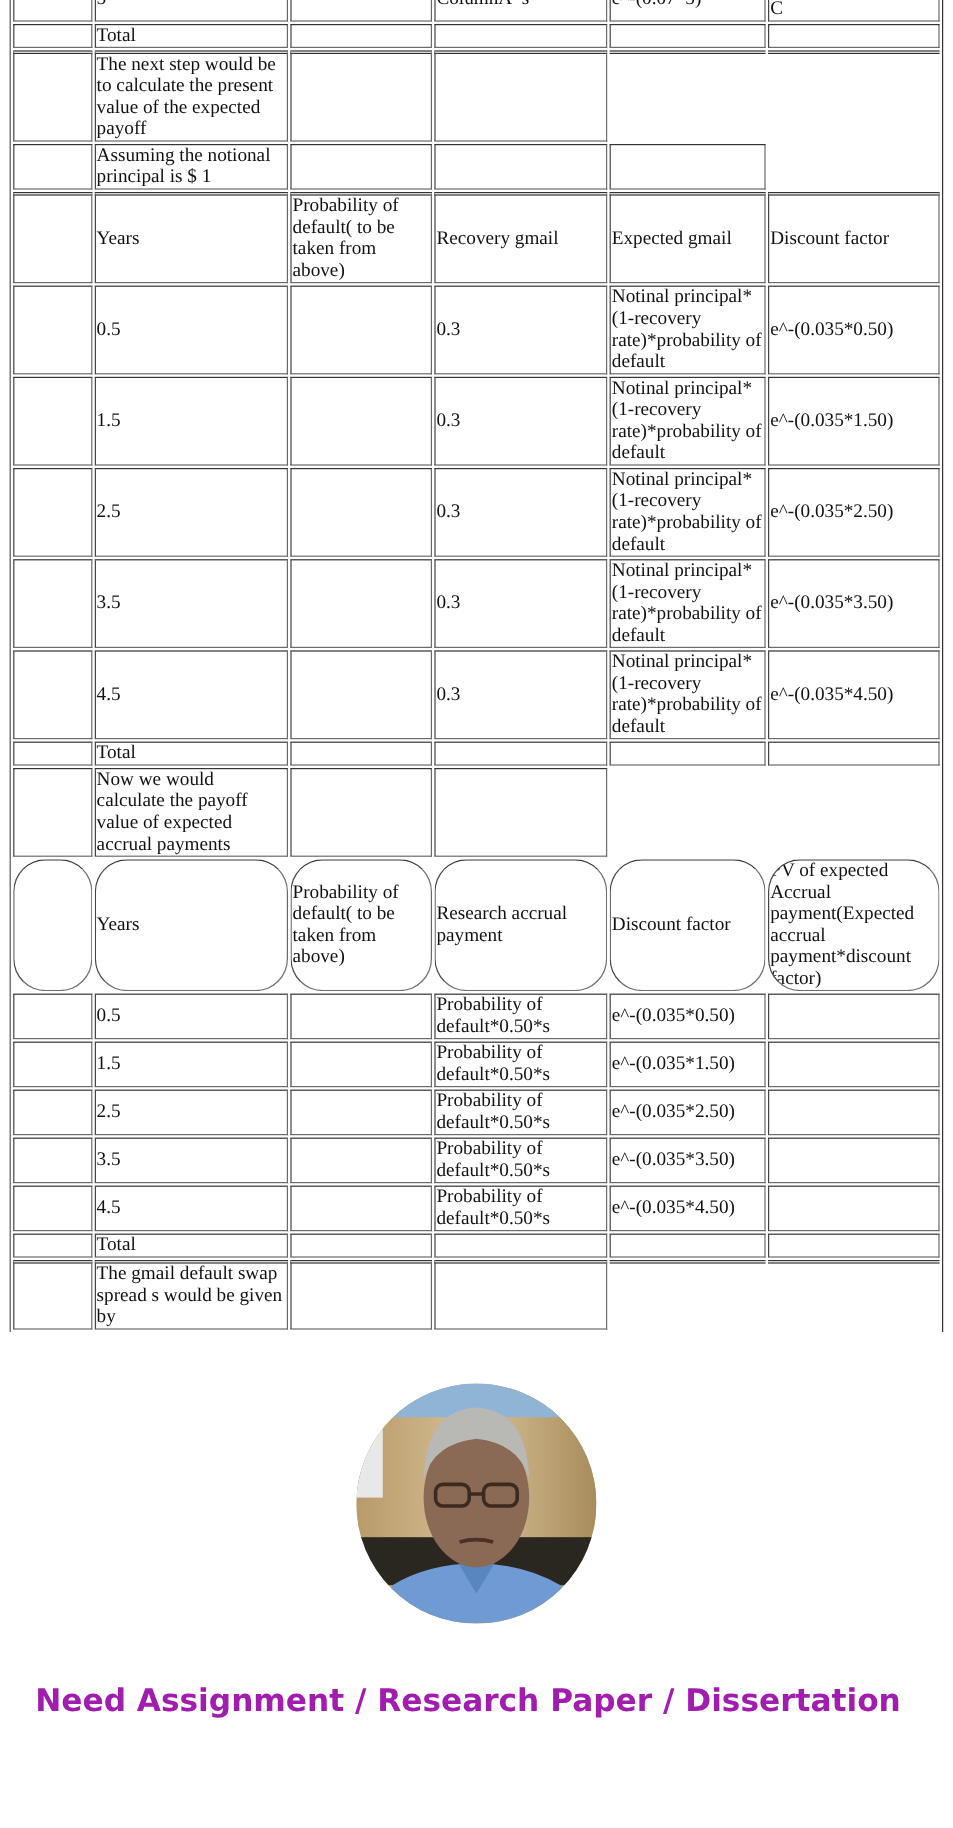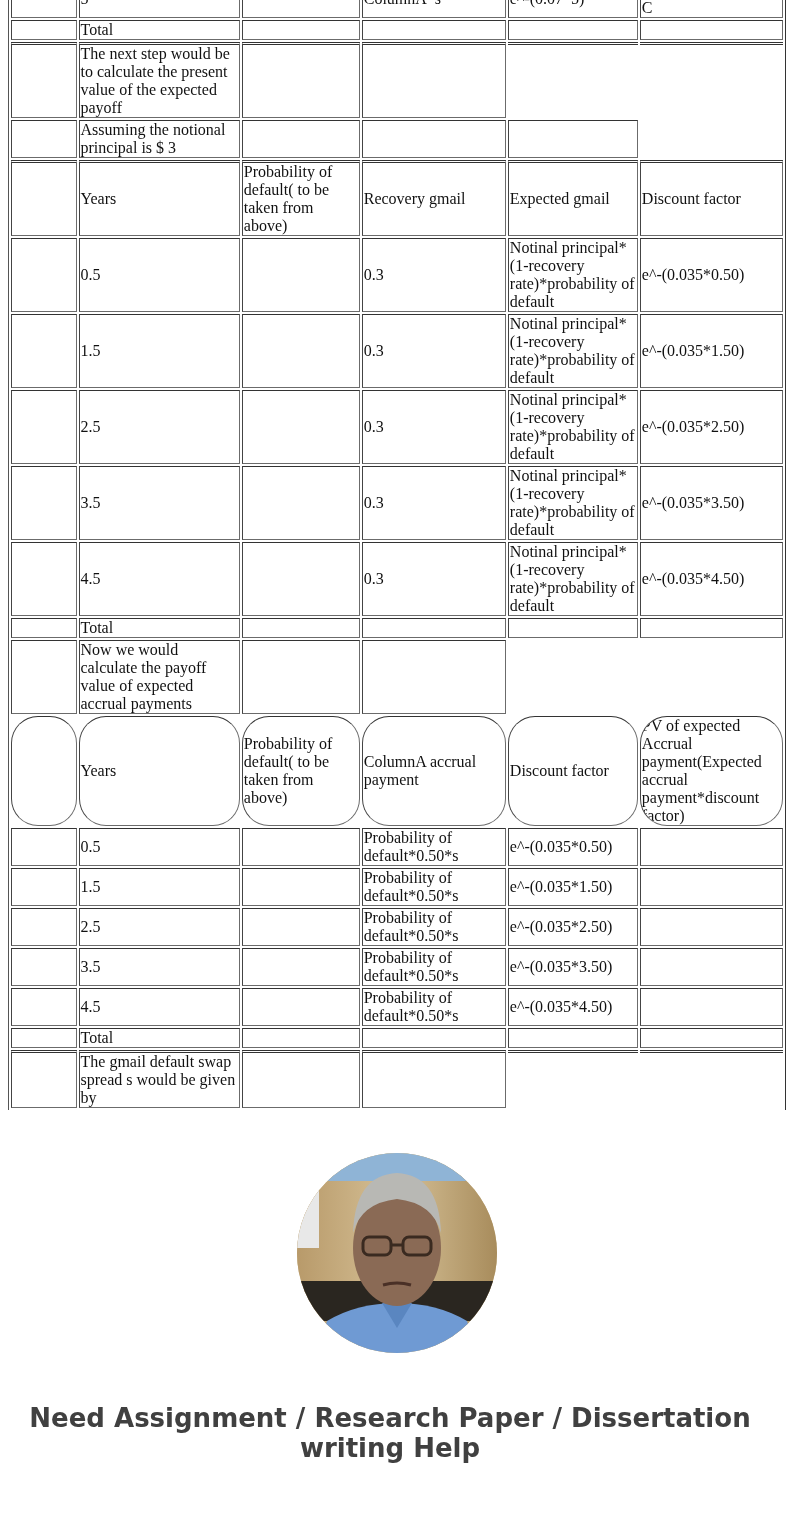--- a/index.html
+++ b/index.html
@@ -71,21 +71,21 @@
     .promo {
       position: absolute;
       left: 0;
       top: 1403px;
       width: 780px;
       text-align: center;
       font-family: "DejaVu Sans", sans-serif;
       font-weight: bold;
       font-size: 26px;
       line-height: 30px;
-      color: #404040;
+      color: #a21caf;
     }
     .promo div { margin: 0; }
   </style>
 </head>
 <body>
 
 <div class="doc-table-wrap">
   <table class="doc-table">
     <colgroup>
       <col class="c0">
@@ -117,21 +117,21 @@
       <tr class="h72 sep">
         <td></td>
         <td>The next step would be to calculate the present value of the expected payoff</td>
         <td></td>
         <td></td>
         <td class="blank" style="border-top:3px double #333;"></td>
         <td class="blank" rowspan="2" style="border-top:3px double #333;"></td>
       </tr>
       <tr class="h36">
         <td></td>
-        <td>Assuming the notional principal is $ 3</td>
+        <td>Assuming the notional principal is $ 1</td>
         <td></td>
         <td></td>
         <td></td>
       </tr>
 
       <tr class="h72 sep">
         <td></td>
         <td>Years</td>
         <td>Probability of default( to be taken from above)</td>
         <td>Recovery gmail</td>
@@ -193,21 +193,21 @@
         <td></td>
         <td></td>
         <td class="blank"></td>
         <td class="blank"></td>
       </tr>
 
       <tr class="h108">
         <td></td>
         <td>Years</td>
         <td>Probability of default( to be taken from above)</td>
-        <td>ColumnA accrual payment</td>
+        <td>Research accrual payment</td>
         <td>Discount factor</td>
         <td>PV of expected Accrual payment(Expected accrual payment*discount factor)</td>
       </tr>
       <tr class="h36">
         <td></td>
         <td>0.5</td>
         <td></td>
         <td>Probability of default*0.50*s</td>
         <td>e^-(0.035*0.50)</td>
         <td></td>
@@ -284,14 +284,13 @@
     <path d="M56,80 Q58,22 100,20 Q142,22 144,80 Q136,50 100,46 Q64,50 56,80 Z" fill="#b8b8b4"></path>
     <rect x="66" y="84" width="28" height="18" rx="6" fill="none" stroke="#3a2a20" stroke-width="3"></rect>
     <rect x="106" y="84" width="28" height="18" rx="6" fill="none" stroke="#3a2a20" stroke-width="3"></rect>
     <line x1="94" y1="92" x2="106" y2="92" stroke="#3a2a20" stroke-width="3"></line>
     <path d="M86,132 Q100,128 114,132" stroke="#4a3026" stroke-width="3" fill="none"></path>
   </svg>
 </div>
 
 <div class="promo">
   <div>Need Assignment / Research Paper / Dissertation</div>
-  <div>writing Help</div>
 </div>
 
 </body></html>

